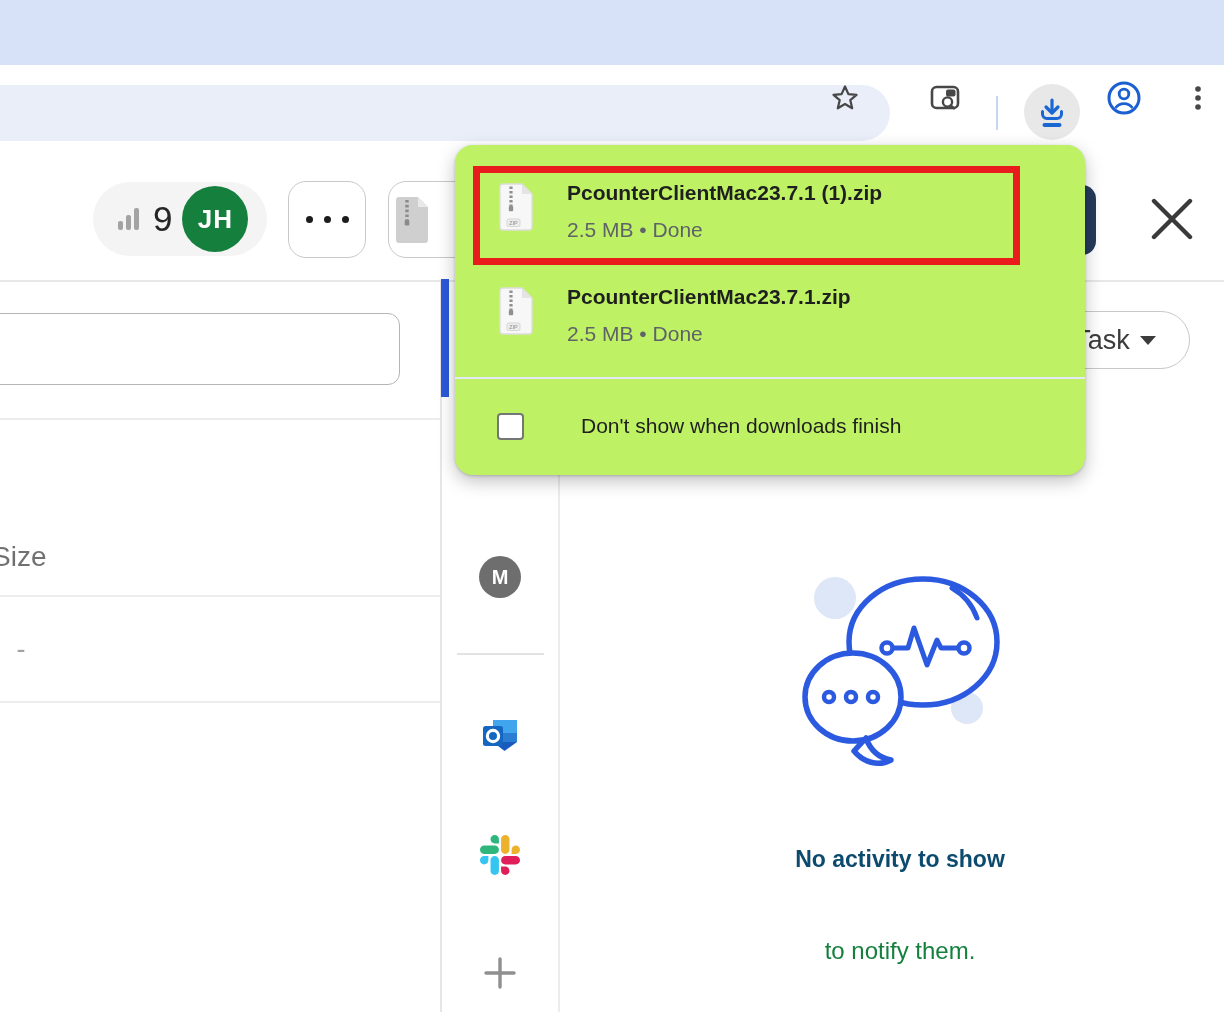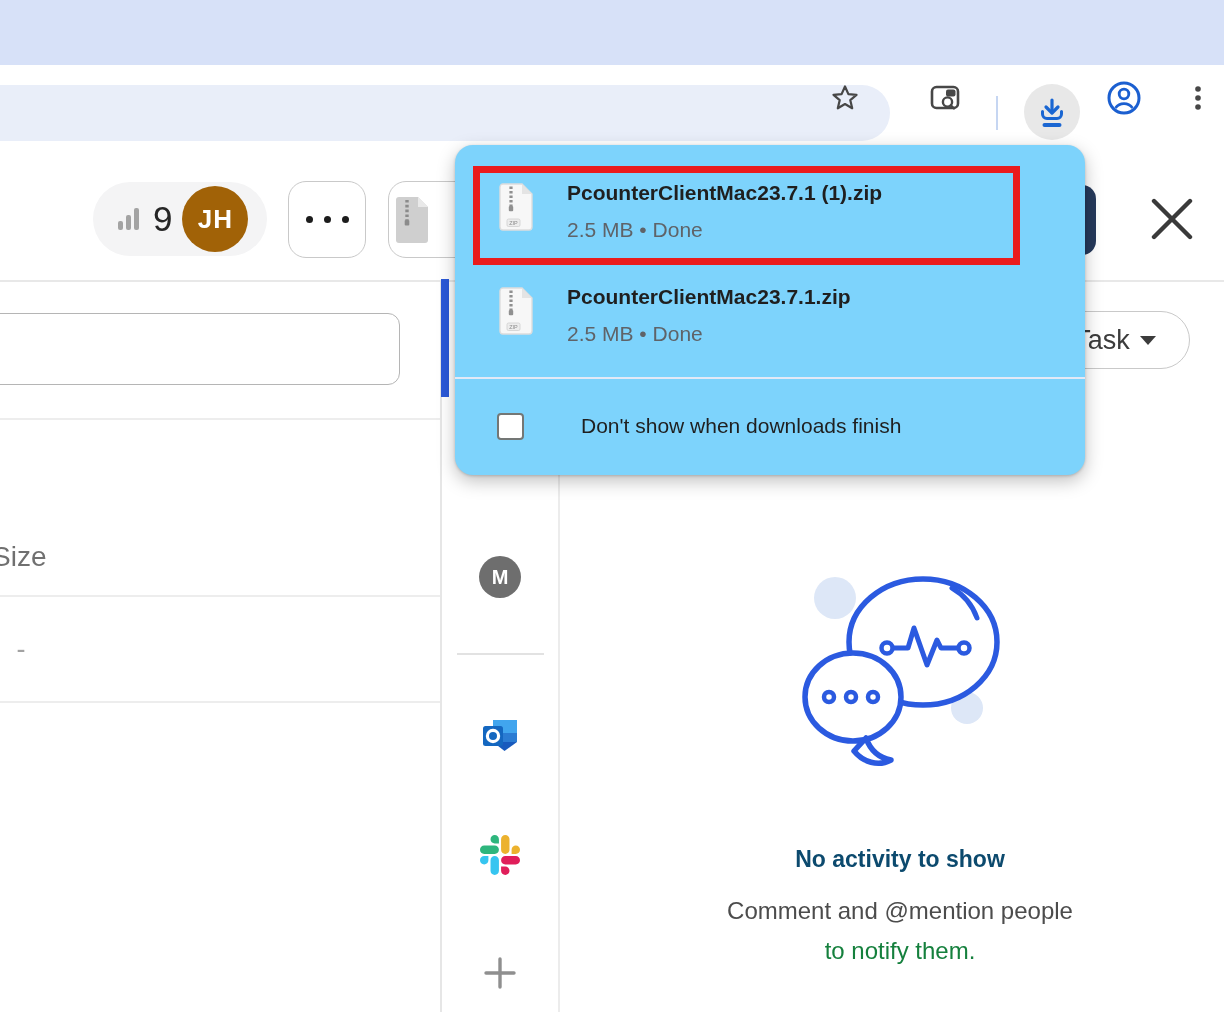--- a/index.html
+++ b/index.html
@@ -10,39 +10,39 @@
   
   .tab-strip { left:0; top:0; width:1224px; height:65px; background:#d7e1f8; }
   .toolbar   { left:0; top:65px; width:1224px; height:83px; background:#ffffff; }
   .omnibox   { left:-40px; top:20px; width:930px; height:56px; border-radius:28px; background:#e9eef9; }
   .tool-ic   { width:40px; height:40px; display:flex; align-items:center; justify-content:center; cursor:pointer; }
   .toolbar-divider { left:996px; top:31px; width:2px; height:34px; background:#c6d6f2; }
   .dl-circle { left:1024px; top:19px; width:56px; height:56px; border-radius:50%; background:#e8e8e8;
                display:flex; align-items:center; justify-content:center; }
 
   
-  .popup { left:455px; top:145px; width:630px; height:330px; background:#7dd3fc; border-radius:18px;
+  .popup { left:455px; top:145px; width:630px; height:330px; background:#bef264; border-radius:18px;
            box-shadow:0 1px 3px rgba(0,0,0,.18), 0 6px 18px rgba(0,0,0,.25); z-index:50; }
   .dl-row { position:absolute; left:18px; width:594px; height:100px; cursor:pointer; }
   .dl-row .ico { position:absolute; left:24px; top:20px; }
   .dl-name { position:absolute; left:94px; top:18px; font-size:21px; font-weight:600; color:#1f1f1f; white-space:nowrap; }
   .dl-meta { position:absolute; left:94px; top:55px; font-size:21px; color:#5f6368; white-space:nowrap; }
   .popup-divider { position:absolute; left:0; top:232px; width:630px; height:2px; background:#e3e9f6; }
   .chk-row { position:absolute; left:18px; top:248px; width:594px; height:66px; display:flex; align-items:center; cursor:pointer; }
   .chk-box { position:absolute; left:24px; top:20px; width:27px; height:27px; border:2.5px solid #747775; border-radius:4px; background:#fff; }
   .chk-label { position:absolute; left:108px; top:21px; font-size:21px; color:#1f1f1f; white-space:nowrap; }
 
   
   .red-box { left:473px; top:166px; width:547px; height:99px; border:7px solid #ea1b1c; z-index:60; pointer-events:none; }
 
   
   .avatar-pill { left:93px; top:182px; width:174px; height:74px; border-radius:37px; background:#f4f4f5;
                  display:flex; align-items:center; cursor:pointer; }
   .views-num { font-size:35px; color:#262626; margin-left:10px; }
-  .avatar-jh { width:66px; height:66px; border-radius:50%; background:#a16207; color:#fff; font-size:26px; font-weight:700;
+  .avatar-jh { width:66px; height:66px; border-radius:50%; background:#15803d; color:#fff; font-size:26px; font-weight:700;
                letter-spacing:1px; display:flex; align-items:center; justify-content:center; margin-left:10px; }
   .sq-btn { border:1.5px solid #c9c9c9; border-radius:18px; background:#fff; cursor:pointer;
             display:flex; align-items:center; justify-content:center; }
   .more-btn { left:288px; top:181px; width:78px; height:77px; gap:11px; }
   .dot7 { width:7px; height:7px; border-radius:50%; background:#1c1c1c; }
   .zipfile-btn { left:388px; top:181px; width:100px; height:77px; }
   .navy-btn { left:1020px; top:185px; width:76px; height:70px; border-radius:14px; background:#263a5c; cursor:pointer; }
   .close-x { left:1150px; top:197px; width:44px; height:44px; display:flex; align-items:center; justify-content:center; cursor:pointer; }
   .header-divider { left:0; top:280px; width:1224px; height:1.5px; background:#e8e8e8; }
   .task-btn { left:1040px; top:311px; width:150px; height:58px; border-radius:29px; border:1.5px solid #c9c9c9; background:#fff;
@@ -217,21 +217,20 @@
       <polyline points="112,88 128,88 134,68 147,105 157,80 161,88 178,88" fill="none" stroke="#2b5ae0" stroke-width="5" stroke-linecap="round" stroke-linejoin="round"></polyline>
       <circle cx="107" cy="88" r="5.5" fill="#fff" stroke="#2b5ae0" stroke-width="4.5"></circle>
       <circle cx="184" cy="88" r="5.5" fill="#fff" stroke="#2b5ae0" stroke-width="4.5"></circle>
       <circle cx="49" cy="137" r="5" fill="#fff" stroke="#2b5ae0" stroke-width="4.5"></circle>
       <circle cx="71" cy="137" r="5" fill="#fff" stroke="#2b5ae0" stroke-width="4.5"></circle>
       <circle cx="93" cy="137" r="5" fill="#fff" stroke="#2b5ae0" stroke-width="4.5"></circle>
     </svg>
   </div>
 
   <div class="abs activity-title">No activity to show</div>
-  <div class="abs activity-sub1">Comment and @mention people</div>
   <div class="abs activity-sub2">to notify them.</div>
 
   <div class="abs popup">
 
     <div class="dl-row" style="top:18px;">
       <span class="ico">
         <svg width="38" height="48" viewBox="0 0 38 48">
           <path d="M3 4a3 3 0 0 1 3-3h19l10 10v33a3 3 0 0 1-3 3H6a3 3 0 0 1-3-3z" fill="#f7f7f7" stroke="#ddd" stroke-width="1.4"></path>
           <path d="M25 1v10h10z" fill="#e4e4e4"></path>
           <line x1="14" y1="3.5" x2="14" y2="23" stroke="#909090" stroke-width="3.2" stroke-dasharray="2.5 2"></line>

